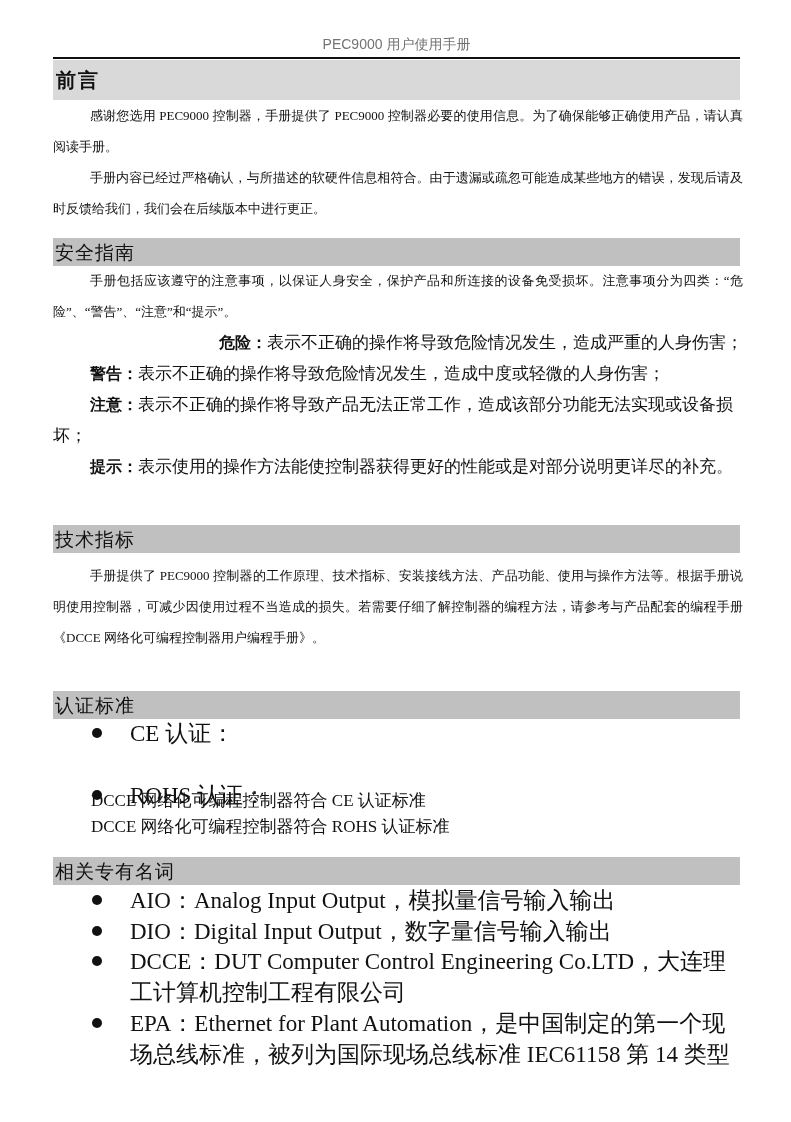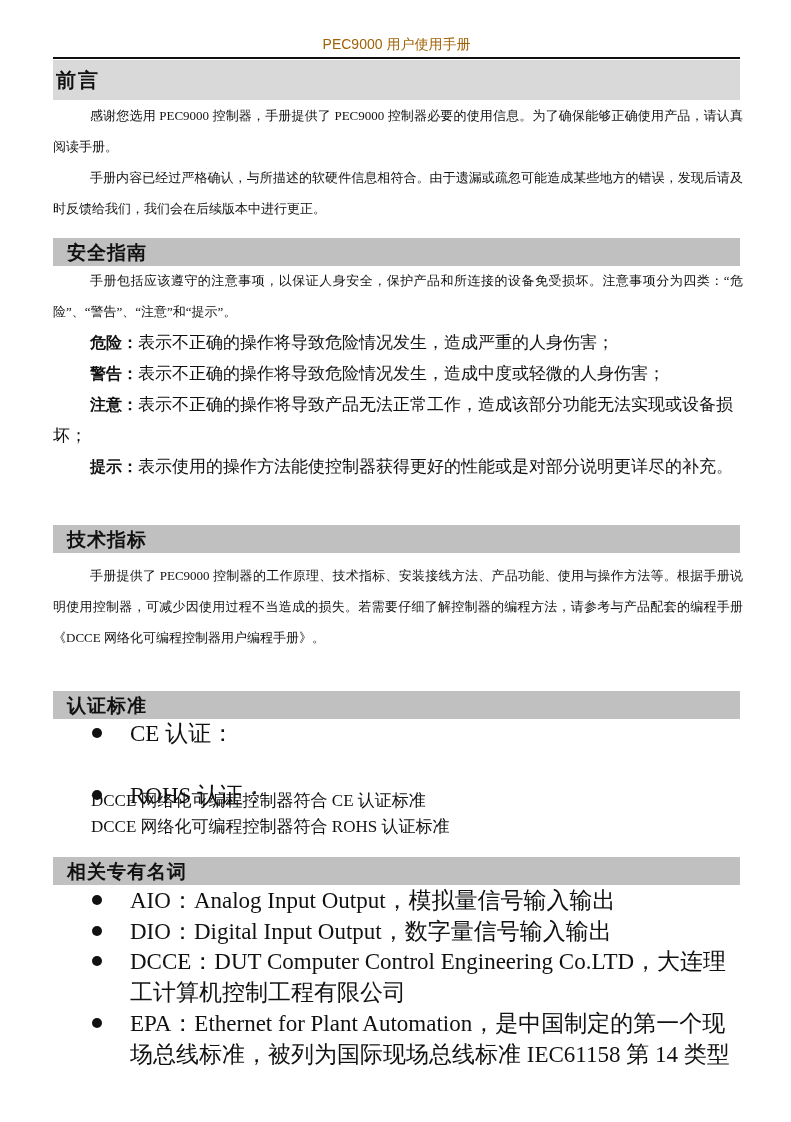--- a/index.html
+++ b/index.html
@@ -4,39 +4,39 @@
   <style>
     html, body { margin: 0; padding: 0; background: #ffffff; }
     body {
       width: 791px; height: 1122px; position: relative; overflow: hidden;
       font-family: "Liberation Serif", "DejaVu Serif", serif;
       color: #111;
     }
     .page-header {
       position: absolute; left: 53px; top: 36px; width: 687px;
       text-align: center; font-family: "Liberation Sans", "DejaVu Sans", sans-serif;
-      font-size: 14px; color: #a16207;
+      font-size: 14px; color: #737373;
     }
     .header-rule {
       position: absolute; left: 53px; top: 57px; width: 687px; height: 2px; background: #111;
     }
     .h1-bar {
       position: absolute; left: 53px; top: 60px; width: 687px; height: 40px;
       background: #d9d9d9;
     }
     .h1-text {
       position: absolute; left: 56px; top: 62px; font-size: 20px; font-weight: bold;
       font-family: "DejaVu Sans", "Liberation Sans", sans-serif; letter-spacing: 2px;
       line-height: 36px;
     }
     .sec-bar {
       position: absolute; left: 53px; width: 687px; height: 28px; background: #c0c0c0;
     }
     .sec-title {
-      position: absolute; left: 67px; font-size: 19px; font-weight: bold;
+      position: absolute; left: 55px; font-size: 19px; font-weight: normal;
       font-family: "DejaVu Sans", "Liberation Sans", sans-serif; line-height: 28px;
       letter-spacing: 1px;
     }
     .para {
       position: absolute; left: 53px; width: 690px; font-size: 13px; line-height: 31px;
       text-indent: 37px; text-align: justify;
     }
     .note-line { position: absolute; left: 53px; width: 690px; font-size: 17px; line-height: 31px; }
     .note-line .lbl { font-weight: bold; font-family: "DejaVu Sans", "Liberation Sans", sans-serif; font-size: 16px; }
     .bullet {
@@ -56,21 +56,21 @@
 
 <div class="h1-bar"></div>
 <div class="h1-text">前言</div>
 <div class="para" style="top:100px;">感谢您选用 PEC9000 控制器，手册提供了 PEC9000 控制器必要的使用信息。为了确保能够正确使用产品，请认真阅读手册。</div>
 <div class="para" style="top:162px;">手册内容已经过严格确认，与所描述的软硬件信息相符合。由于遗漏或疏忽可能造成某些地方的错误，发现后请及时反馈给我们，我们会在后续版本中进行更正。</div>
 
 <div class="sec-bar" style="top:238px;"></div>
 <div class="sec-title" style="top:238px;">安全指南</div>
 <div class="para" style="top:265px;">手册包括应该遵守的注意事项，以保证人身安全，保护产品和所连接的设备免受损坏。注意事项分为四类：“危险”、“警告”、“注意”和“提示”。</div>
 
-<div class="note-line" style="top:327px; text-indent:37px;">
+<div class="note-line" style="top:327px; text-indent:37px;text-align:right;">
   <span class="lbl">危险：</span><span>表示不正确的操作将导致危险情况发生，造成严重的人身伤害；</span>
 </div>
 <div class="note-line" style="top:358px; text-indent:37px;">
   <span class="lbl">警告：</span><span>表示不正确的操作将导致危险情况发生，造成中度或轻微的人身伤害；</span>
 </div>
 <div class="note-line" style="top:389px; text-indent:37px;">
   <span class="lbl">注意：</span><span>表示不正确的操作将导致产品无法正常工作，造成该部分功能无法实现或设备损坏；</span>
 </div>
 <div class="note-line" style="top:451px; text-indent:37px;">
   <span class="lbl">提示：</span><span>表示使用的操作方法能使控制器获得更好的性能或是对部分说明更详尽的补充。</span>

